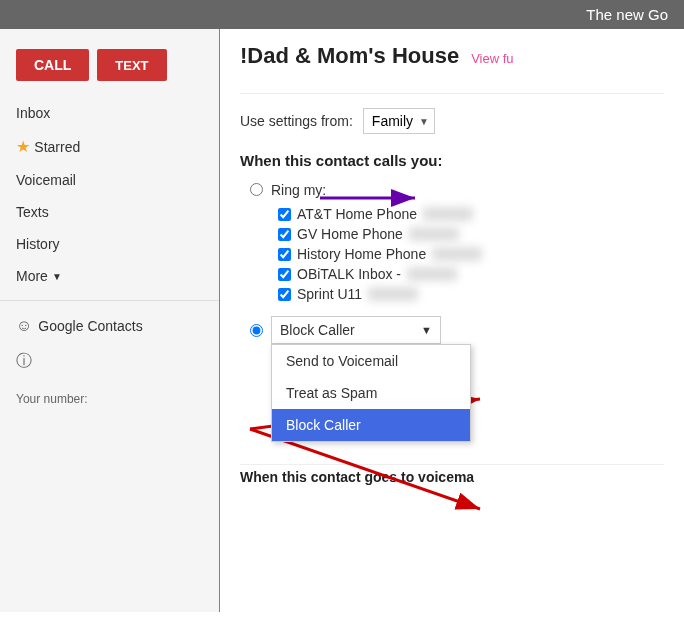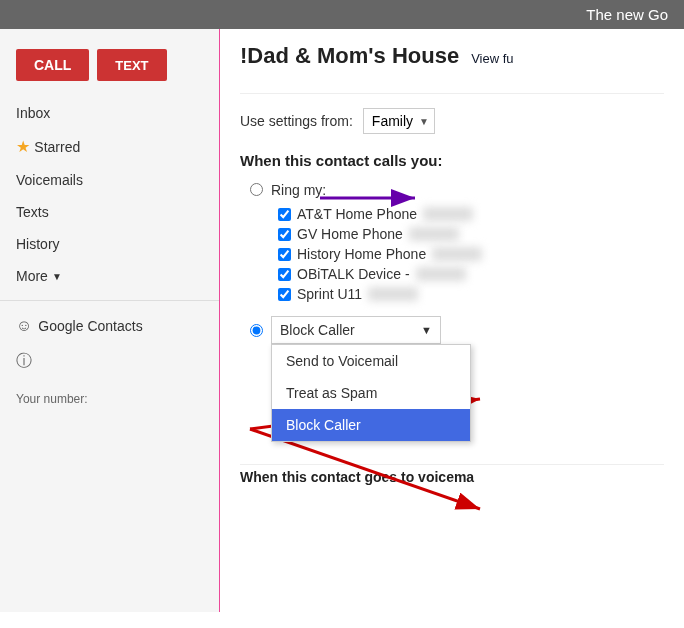--- a/index.html
+++ b/index.html
@@ -136,21 +136,21 @@
       border-bottom: 1px solid #eee;
     }
 
     .contact-name {
       font-size: 22px;
       font-weight: bold;
       color: #222;
     }
 
     .view-full-link {
-      color: #0f172a;
+      color: #ec4899;
       font-size: 13px;
       text-decoration: none;
       cursor: pointer;
     }
 
     .settings-row {
       display: flex;
       align-items: center;
       gap: 10px;
       padding: 14px 0 8px 0;
@@ -297,21 +297,21 @@
     </div>
     <ul class="sidebar-nav">
       <li>
         <span>Inbox</span>
       </li>
       <li class="starred">
         <span class="star-icon">★</span>
         <span>Starred</span>
       </li>
       <li>
-        <span>Voicemails</span>
+        <span>Voicemail</span>
       </li>
       <li>
         <span>Texts</span>
       </li>
       <li>
         <span>History</span>
       </li>
       <li class="more">
         <span>More</span>
         <span style="font-size:10px; margin-left:2px;">▼</span>
@@ -385,21 +385,21 @@
           <span>GV Home Phone</span>
           <span class="blurred"></span>
         </div>
         <div class="checkbox-row">
           <input type="checkbox" checked="" style="">
           <span>History Home Phone</span>
           <span class="blurred"></span>
         </div>
         <div class="checkbox-row">
           <input type="checkbox" checked="" style="">
-          <span>OBiTALK Device -</span>
+          <span>OBiTALK Inbox -</span>
           <span class="blurred"></span>
         </div>
         <div class="checkbox-row">
           <input type="checkbox" checked="" style="">
           <span>Sprint U11</span>
           <span class="blurred"></span>
         </div>
       </div>
 
       <div class="block-caller-row">

